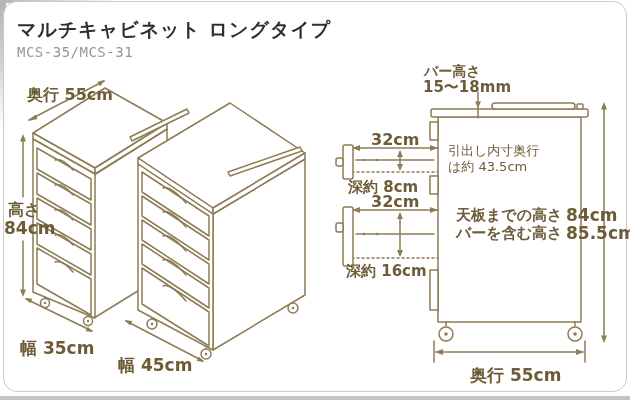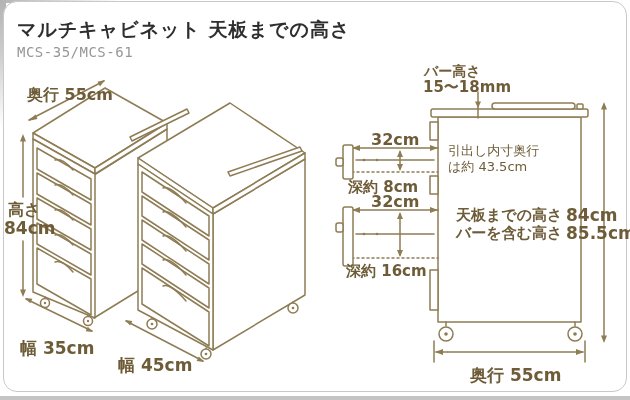--- a/index.html
+++ b/index.html
@@ -25,22 +25,22 @@
   .lbl-soft{fill:#6e5c38;font-weight:500;font-family:"DejaVu Sans","Liberation Sans",sans-serif;}
 </style>
 </head>
 <body>
 
 <div class="corner-shade"></div>
 <div class="top-shade"></div>
 <div class="card"></div>
 <div class="bottom-strip" style="background:#c4c4c4;"></div>
 
-<div class="page-title">マルチキャビネット  天板までの高さ</div>
-<div class="model-no">MCS-35/MCS-61</div>
+<div class="page-title">マルチキャビネット  ロングタイプ</div>
+<div class="model-no">MCS-35/MCS-31</div>
 
 <svg class="art" width="630" height="400" viewBox="0 0 630 400" stroke="#8e7c54" stroke-width="1.5" fill="none" stroke-linecap="round" stroke-linejoin="round">
 
   <g>
 
     <g>
       <path fill="#fff" d="M94,175 L167,129 L167,273 L94,318 Z"></path>
       <path fill="#fff" d="M33,133 L105,88 L167,123 L95,168 Z"></path>
       <path fill="#fff" d="M33,133 L95,168 L95,174 L33,139 Z"></path>
       <path fill="#fff" d="M95,168 L167,123 L167,129 L95,174 Z"></path>

